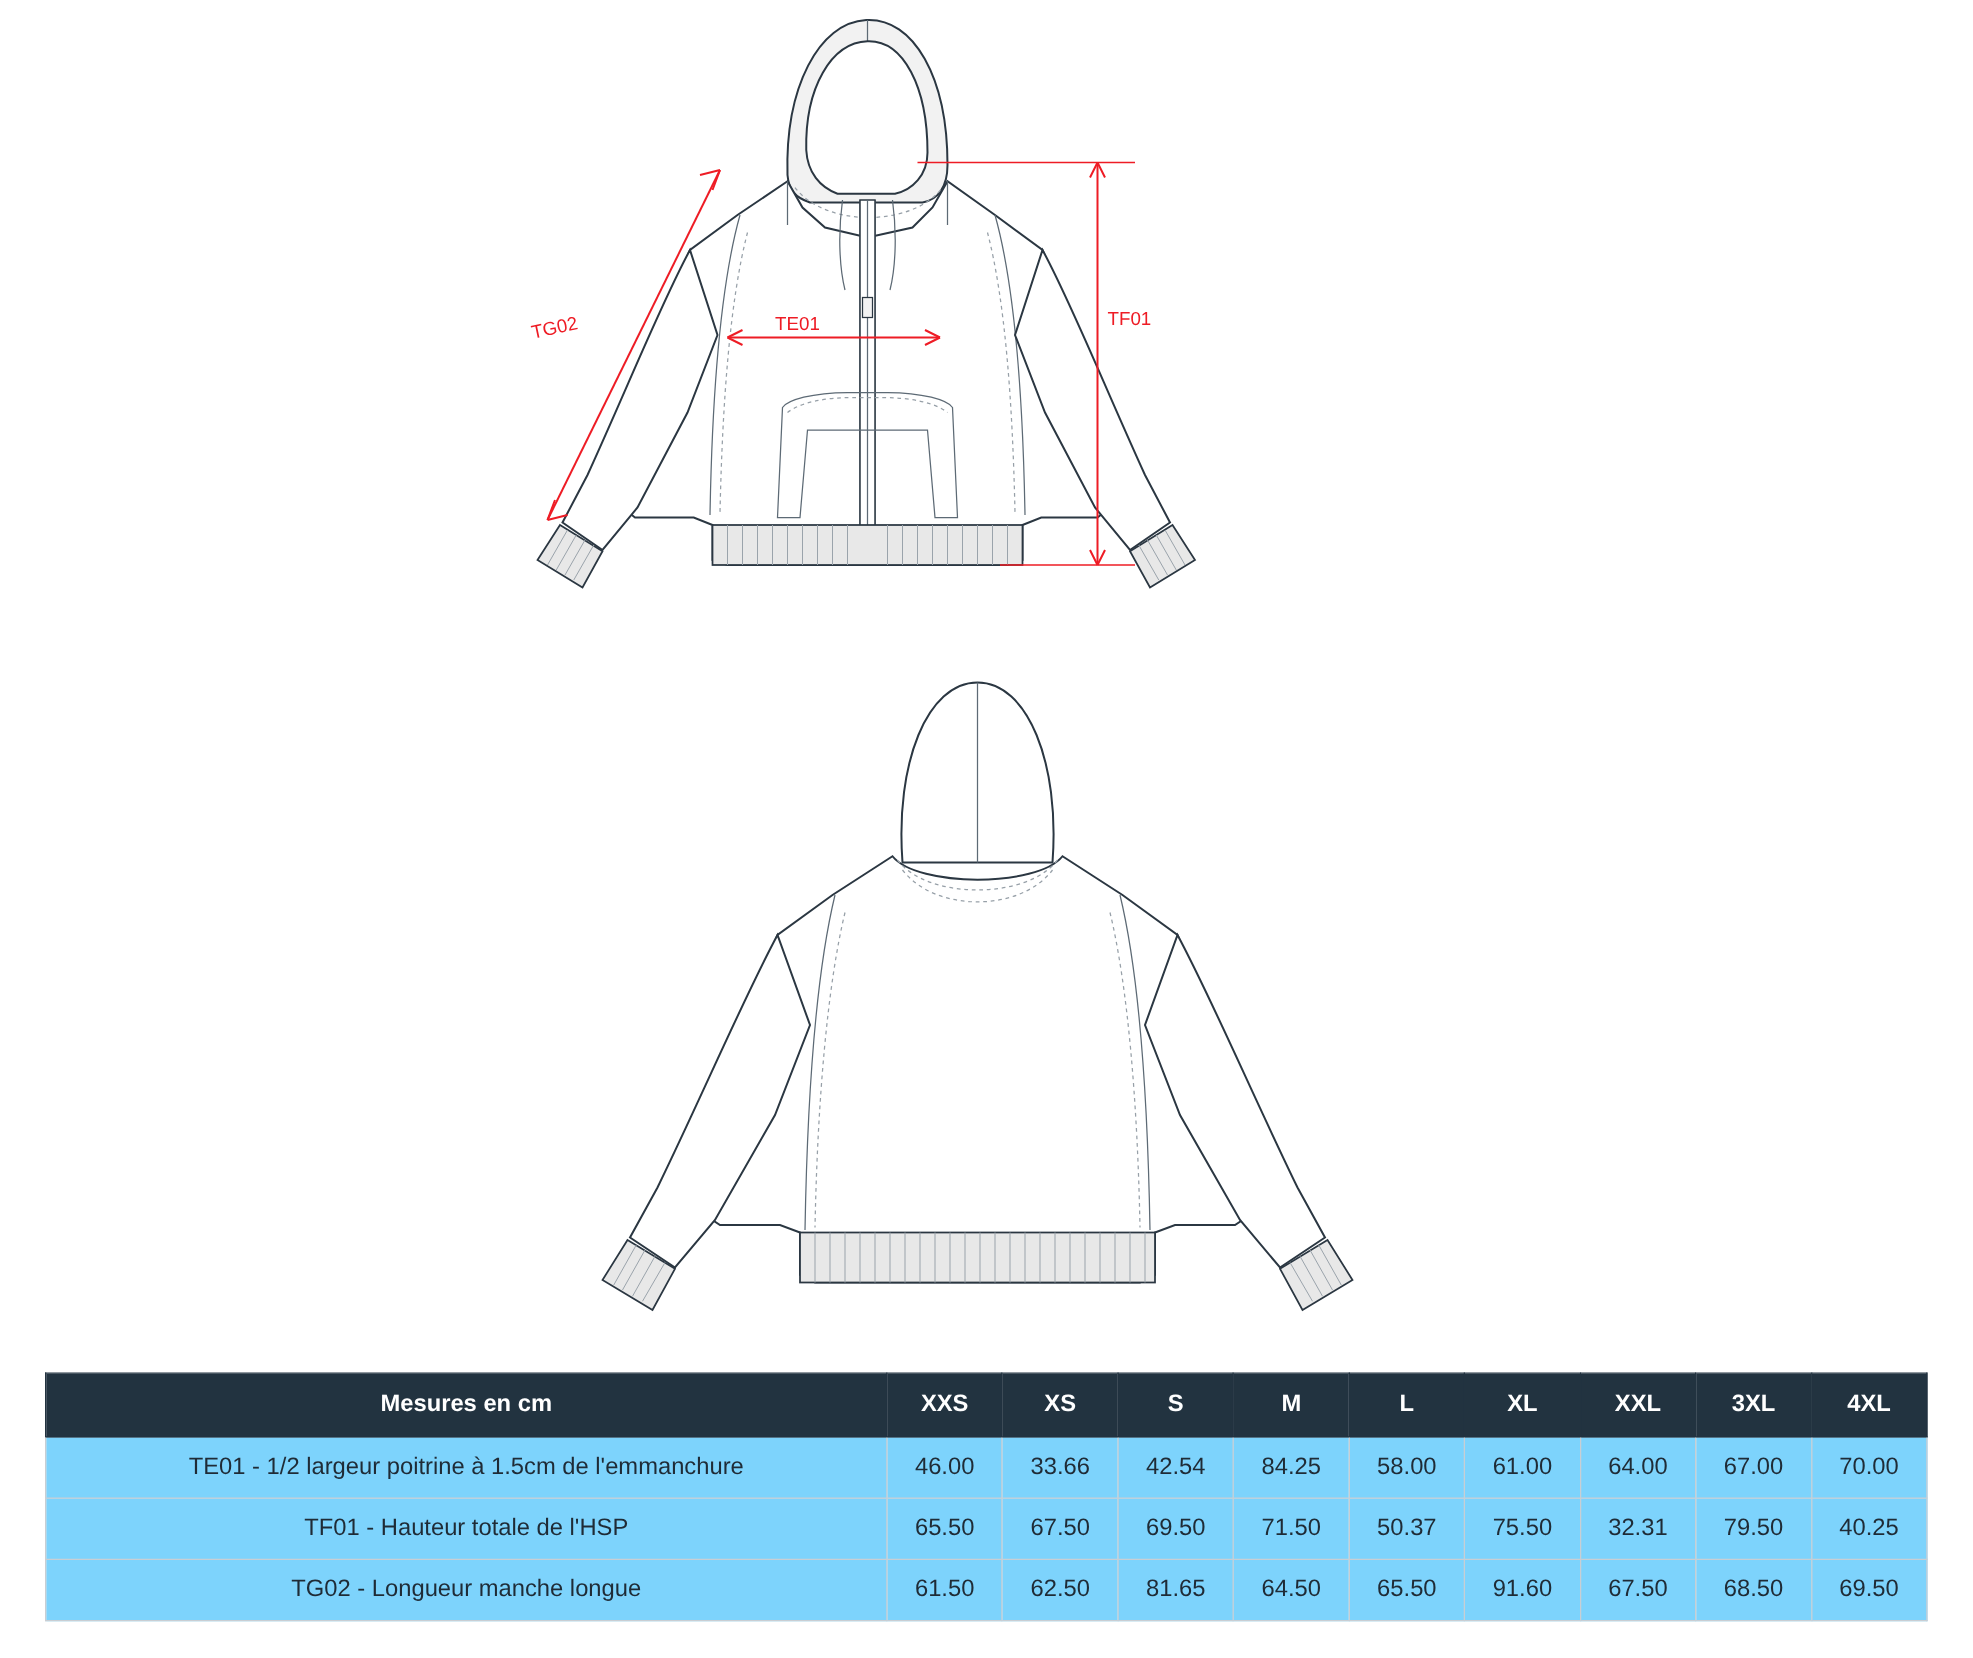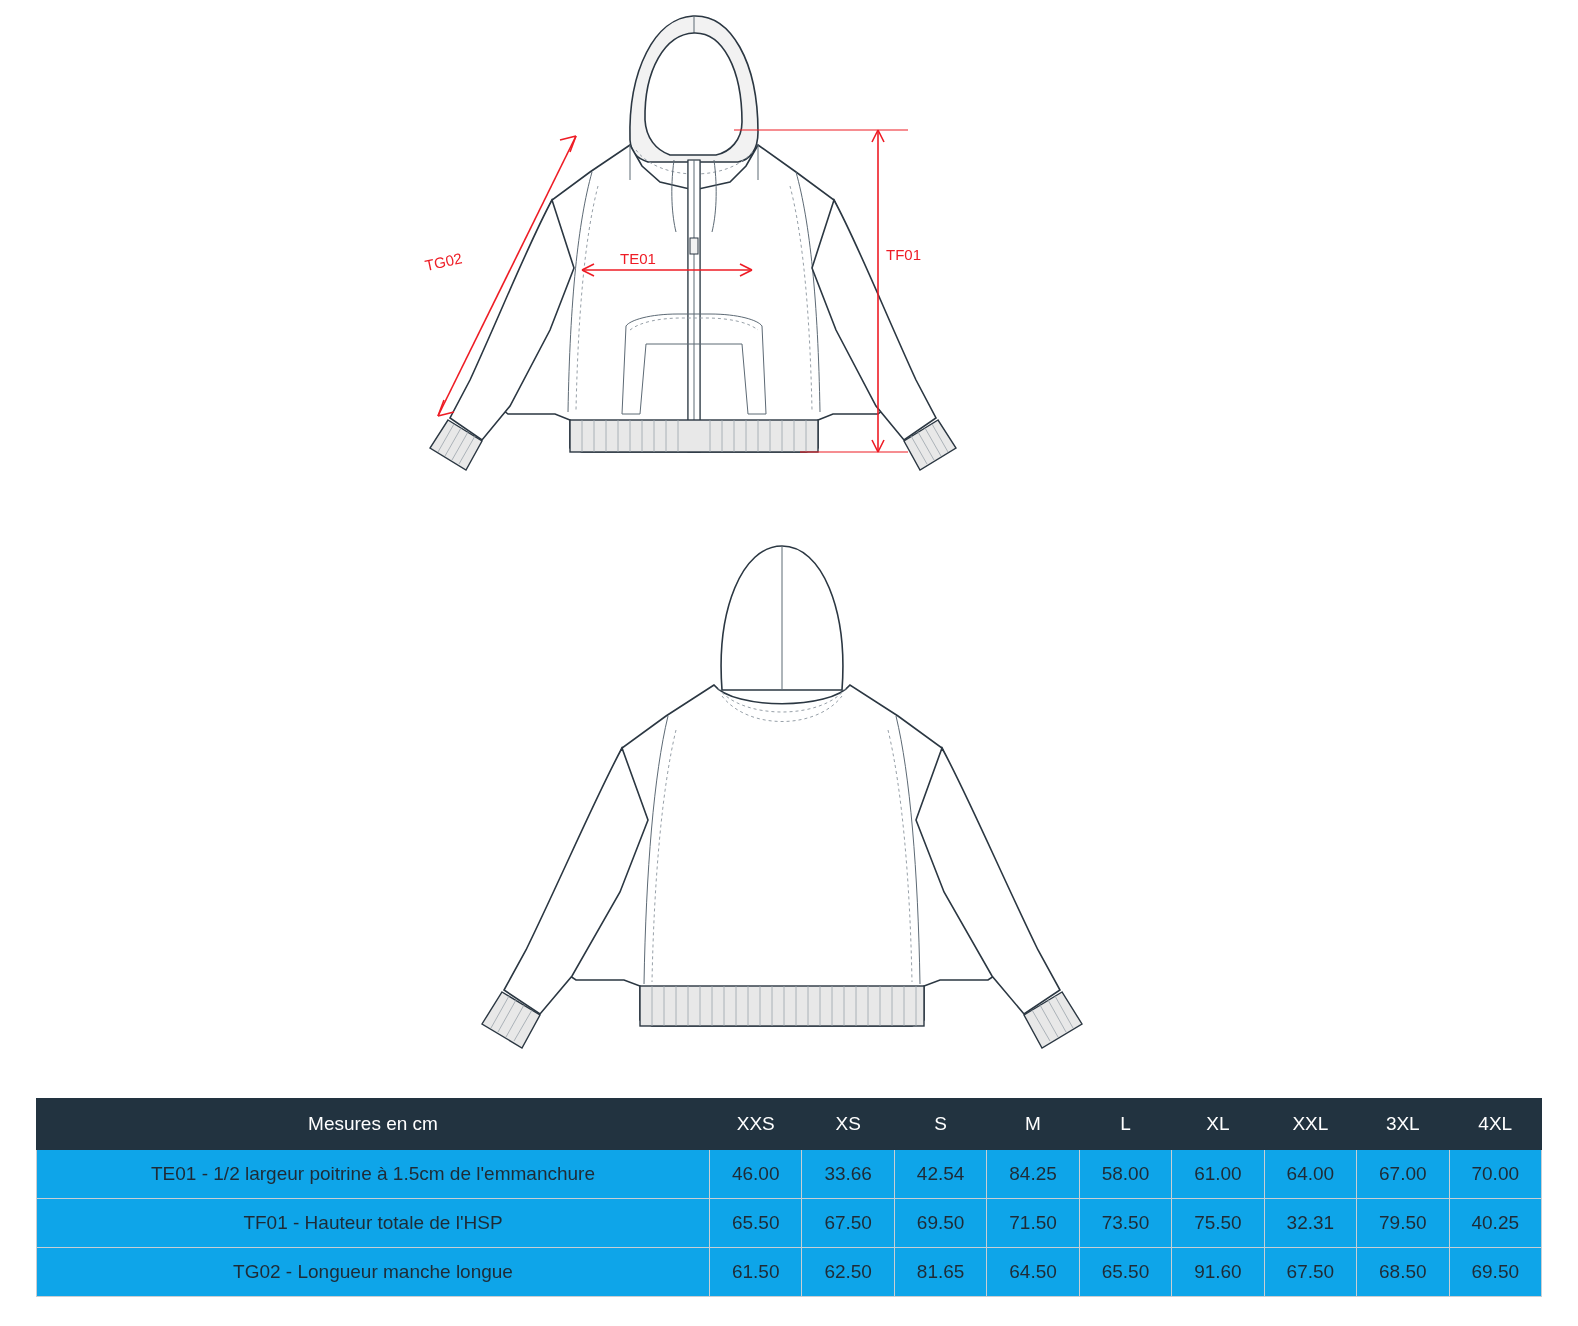--- a/index.html
+++ b/index.html
@@ -97,36 +97,36 @@
     width: 1506px;
   }
   table.size-table {
     border-collapse: collapse;
     width: 100%;
     font-size: 19px;
   }
   table.size-table thead th {
     background: #223340;
     color: #ffffff;
-    font-weight: normal;
+    font-weight: bold;
     padding: 14px 6px;
     border: 1px solid #223340;
     text-align: center;
     font-size: 19px;
   }
   table.size-table thead th.label-col {
     width: 660px;
   }
   table.size-table tbody td {
     border: 1px solid #c9ced3;
     padding: 13px 6px;
     text-align: center;
     font-size: 19px;
     color: #1f2b36;
-    background: #0ea5e9;
+    background: #7dd3fc;
   }
   table.size-table tbody td.label-cell {
     text-align: center;
   }
 </style>
 </head>
 <body>
 
 <div class="page">
 
@@ -268,21 +268,21 @@
           <td>64.00</td>
           <td>67.00</td>
           <td>70.00</td>
         </tr>
         <tr>
           <td class="label-cell">TF01 - Hauteur totale de l'HSP</td>
           <td>65.50</td>
           <td>67.50</td>
           <td>69.50</td>
           <td>71.50</td>
-          <td>73.50</td>
+          <td>50.37</td>
           <td>75.50</td>
           <td>32.31</td>
           <td>79.50</td>
           <td>40.25</td>
         </tr>
         <tr>
           <td class="label-cell">TG02 - Longueur manche longue</td>
           <td>61.50</td>
           <td>62.50</td>
           <td>81.65</td>

